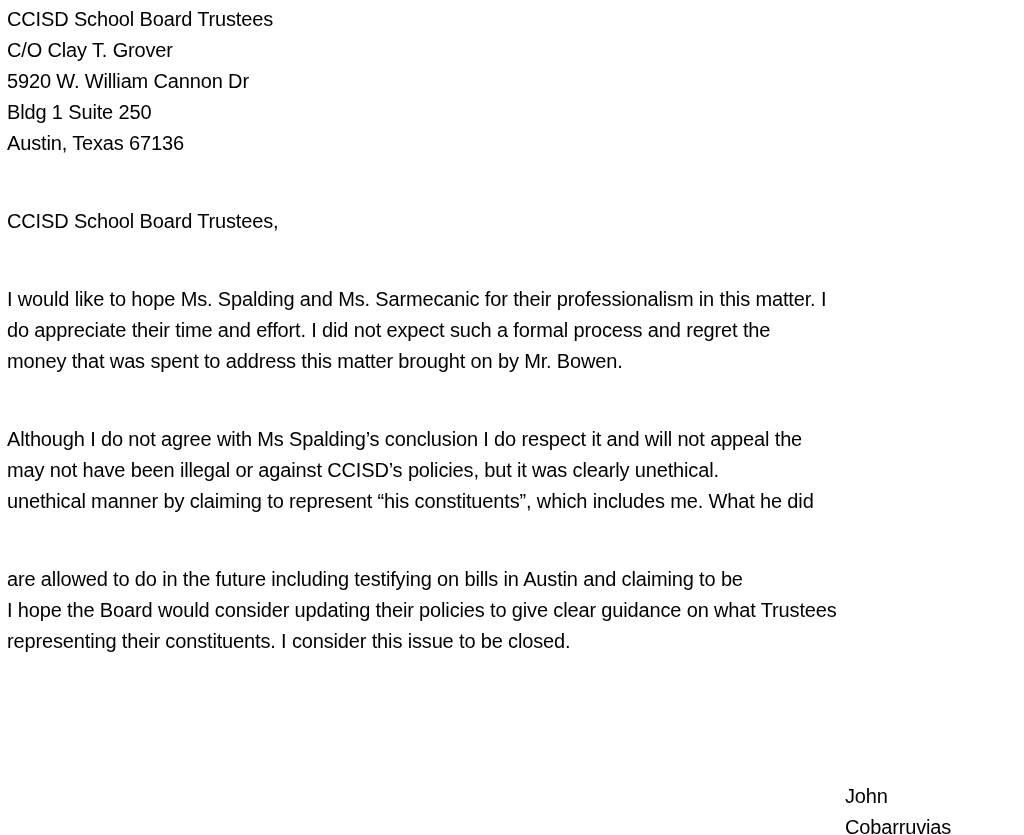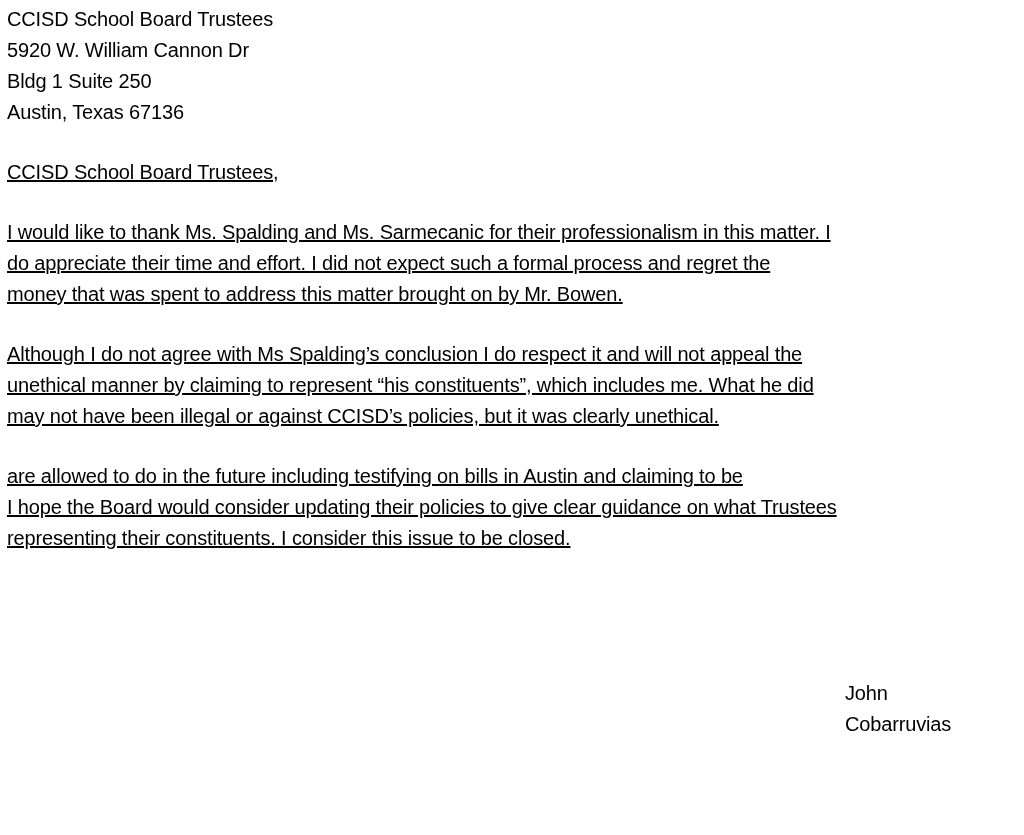--- a/index.html
+++ b/index.html
@@ -19,52 +19,53 @@
     font-family: "Liberation Sans", "DejaVu Sans", sans-serif;
     font-size: 20px;
     line-height: 31px;
     letter-spacing: -0.15px;
   }
   .line {
     height: 31px;
     white-space: nowrap;
   }
   .block { margin: 0; }
-  .mt-1 { margin-top: 29px; text-decoration: underline; }   
+  .mt-1 { margin-top: 47px; }   
   .signature {
     margin-top: 124px;          
     margin-left: 838px;
   }
 </style>
 </head>
 <body>
 
 <div class="page">
 
   <div class="block">
     <div class="line">CCISD School Board Trustees</div>
+    <div class="line">C/O Clay T. Grover</div>
     <div class="line">5920 W. William Cannon Dr</div>
     <div class="line">Bldg 1 Suite 250</div>
     <div class="line">Austin, Texas 67136</div>
   </div>
 
   <div class="block mt-1">
     <div class="line">CCISD School Board Trustees,</div>
   </div>
 
   <div class="block mt-1">
-    <div class="line">I would like to thank Ms. Spalding and Ms. Sarmecanic for their professionalism in this matter. I</div>
+    <div class="line">I would like to hope Ms. Spalding and Ms. Sarmecanic for their professionalism in this matter. I</div>
     <div class="line">do appreciate their time and effort. I did not expect such a formal process and regret the</div>
     <div class="line">money that was spent to address this matter brought on by Mr. Bowen.</div>
   </div>
 
   <div class="block mt-1">
     <div class="line">Although I do not agree with Ms Spalding’s conclusion I do respect it and will not appeal the</div>
+    <div class="line">may not have been illegal or against CCISD’s policies, but it was clearly unethical.</div>
     <div class="line">unethical manner by claiming to represent “his constituents”, which includes me. What he did</div>
-    <div class="line">may not have been illegal or against CCISD’s policies, but it was clearly unethical.</div>
   </div>
 
   <div class="block mt-1">
     <div class="line">are allowed to do in the future including testifying on bills in Austin and claiming to be</div>
     <div class="line">I hope the Board would consider updating their policies to give clear guidance on what Trustees</div>
     <div class="line">representing their constituents. I consider this issue to be closed.</div>
   </div>
 
   <div class="block signature">
     <div class="line">John</div>

